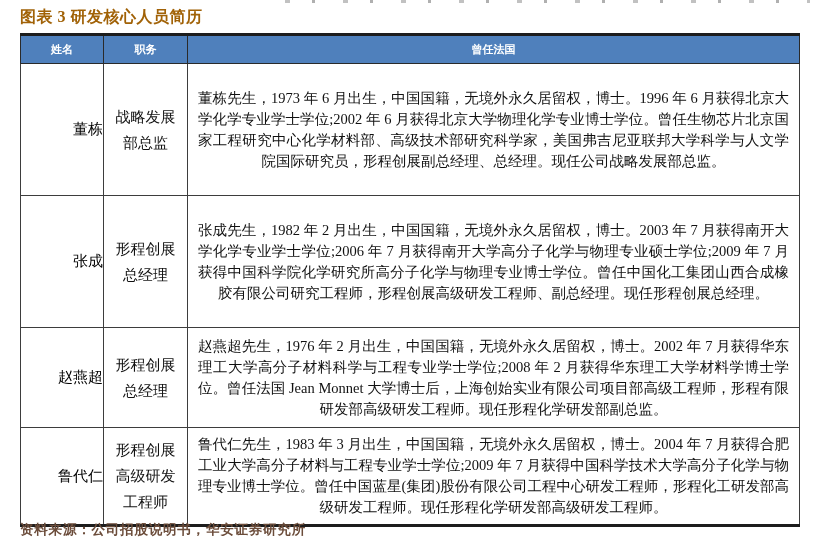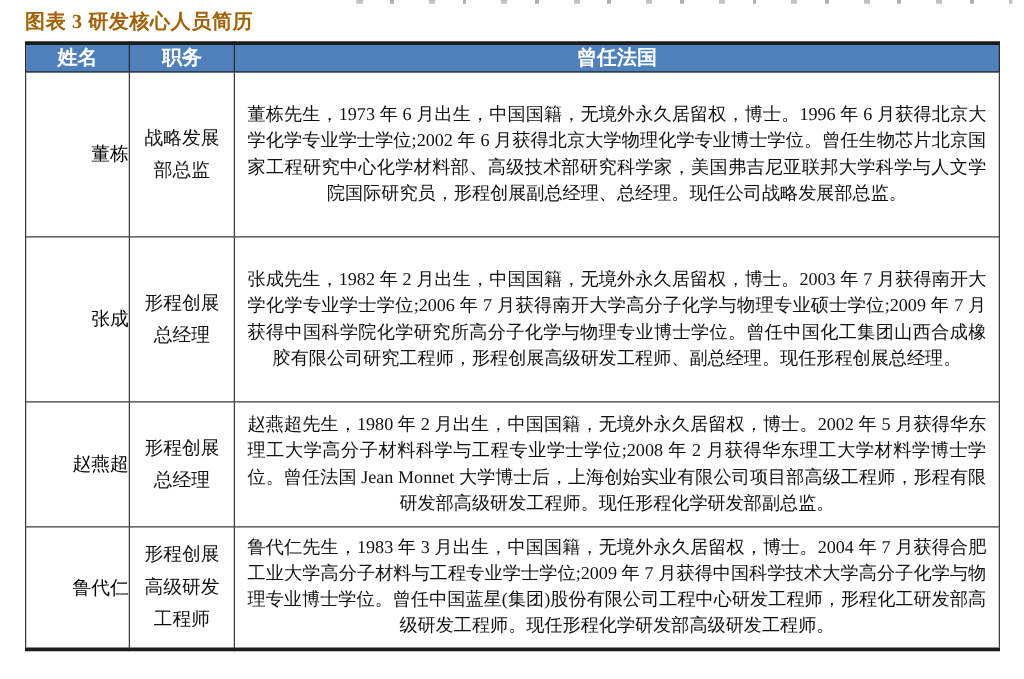--- a/index.html
+++ b/index.html
@@ -38,22 +38,22 @@
   col.c-name { width: 83px; }
   col.c-pos  { width: 84px; }
   col.c-bio  { width: 612px; }
 
   th, td { border: 1px solid #3d3d3d; }
 
   thead th {
     background: #4F80BC;
     color: #ffffff;
     font-family: "Liberation Sans", "DejaVu Sans", sans-serif;
-    font-size: 16px; font-weight: bold;
-    height: 18px; text-align: center;
+    font-size: 11px; font-weight: bold;
+    height: 29px; text-align: center;
     border-color: #2a2a2a;
   }
 
   td.name-cell {
     text-align: right; vertical-align: middle;
     font-size: 15px; color: #000000;
   }
   td.pos-cell {
     text-align: center; vertical-align: middle;
     font-size: 15px; line-height: 26px; color: #111;
@@ -108,24 +108,25 @@
         <td class="bio-cell">董栋先生，1973 年 6 月出生，中国国籍，无境外永久居留权，博士。1996 年 6 月获得北京大学化学专业学士学位;2002 年 6 月获得北京大学物理化学专业博士学位。曾任生物芯片北京国家工程研究中心化学材料部、高级技术部研究科学家，美国弗吉尼亚联邦大学科学与人文学院国际研究员，形程创展副总经理、总经理。现任公司战略发展部总监。</td>
       </tr>
       <tr class="r2">
         <td class="name-cell">张成</td>
         <td class="pos-cell">形程创展总经理</td>
         <td class="bio-cell">张成先生，1982 年 2 月出生，中国国籍，无境外永久居留权，博士。2003 年 7 月获得南开大学化学专业学士学位;2006 年 7 月获得南开大学高分子化学与物理专业硕士学位;2009 年 7 月获得中国科学院化学研究所高分子化学与物理专业博士学位。曾任中国化工集团山西合成橡胶有限公司研究工程师，形程创展高级研发工程师、副总经理。现任形程创展总经理。</td>
       </tr>
       <tr class="r3">
         <td class="name-cell">赵燕超</td>
         <td class="pos-cell">形程创展总经理</td>
-        <td class="bio-cell">赵燕超先生，1980 年 2 月出生，中国国籍，无境外永久居留权，博士。2002 年 5 月获得华东理工大学高分子材料科学与工程专业学士学位;2008 年 2 月获得华东理工大学材料学博士学位。曾任法国 Jean Monnet 大学博士后，上海创始实业有限公司项目部高级工程师，形程有限研发部高级研发工程师。现任形程化学研发部副总监。</td>
+        <td class="bio-cell">赵燕超先生，1976 年 2 月出生，中国国籍，无境外永久居留权，博士。2002 年 7 月获得华东理工大学高分子材料科学与工程专业学士学位;2008 年 2 月获得华东理工大学材料学博士学位。曾任法国 Jean Monnet 大学博士后，上海创始实业有限公司项目部高级工程师，形程有限研发部高级研发工程师。现任形程化学研发部副总监。</td>
       </tr>
       <tr class="r4">
         <td class="name-cell">鲁代仁</td>
         <td class="pos-cell">形程创展高级研发工程师</td>
         <td class="bio-cell">鲁代仁先生，1983 年 3 月出生，中国国籍，无境外永久居留权，博士。2004 年 7 月获得合肥工业大学高分子材料与工程专业学士学位;2009 年 7 月获得中国科学技术大学高分子化学与物理专业博士学位。曾任中国蓝星(集团)股份有限公司工程中心研发工程师，形程化工研发部高级研发工程师。现任形程化学研发部高级研发工程师。</td>
       </tr>
     </tbody>
   </table>
 
+  <div class="source-line">资料来源：公司招股说明书，华安证券研究所</div>
 
 </div>
 
 </body></html>

